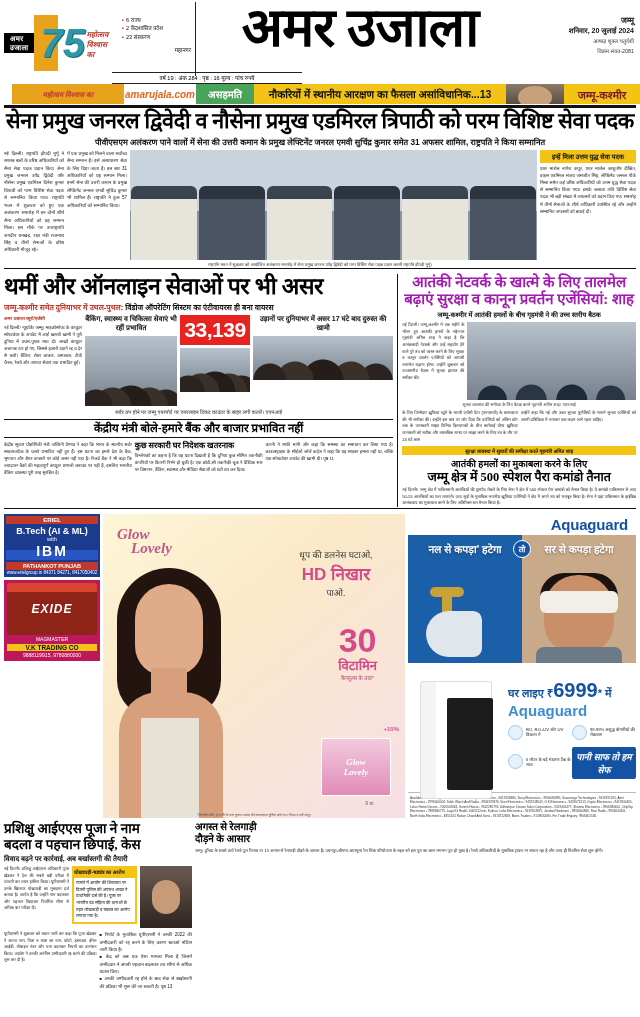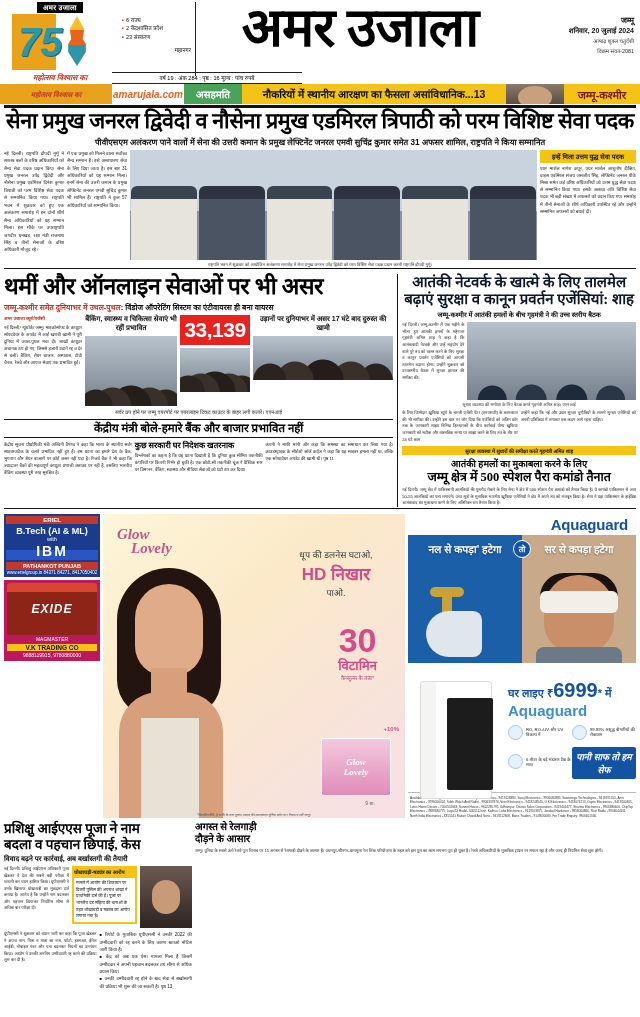--- a/index.html
+++ b/index.html
@@ -10,21 +10,21 @@
     position: relative;
   }
   .page { width: 640px; height: 1017px; position: relative; background:#fff; }
 
   
   .masthead { position: relative; height: 104px; padding: 2px 4px 0 4px; }
   .mast-row { display: flex; align-items: flex-start; height: 80px; }
 
   .logo75 {
     width: 112px; height: 82px; position: relative;
-    display: flex; flex-direction: column; align-items: center;
+    display: flex; flex-direction: row; align-items: center;
     flex: 0 0 112px;
   }
   .logo-brand {
     background: #000; color: #fff; font-size: 7px; font-weight: bold;
     padding: 1px 6px; letter-spacing: .3px; margin-bottom: 1px;
   }
   .logo-body {
     width: 96px; height: 56px; position: relative;
     background: linear-gradient(90deg,#e9a21c 0 46%, #fff 46% 100%);
     display: flex; align-items: center; justify-content: flex-start;
@@ -67,21 +67,21 @@
   .dateblock .date { font-size: 7px; font-weight: bold; color:#111; margin-top:1px;}
   .dateblock .line3, .dateblock .line4 { font-size: 5.4px; color:#333; margin-top:2px; }
 
   .issueline {
     font-size: 5.6px; text-align: center; border-top: 1px solid #222;
     border-bottom: 1px solid #222; margin: 0 118px 0 112px; padding: 1px 0;
     position: absolute; left: 0; right: 118px; top: 72px; width: 190px;
   }
 
   .mast-bottom {
-    position: absolute; left: 0; right: 0; bottom: 0; height: 20px;
+    position: absolute; left: 12px; right: 0; bottom: 0; height: 20px;
     display: flex; align-items: stretch;
   }
   .mb-logostrip { flex: 0 0 112px; background: #e9a21c; position: relative; }
   .mb-logostrip .tagline {
     position: absolute; inset: 0; display: flex; align-items: center; justify-content: center;
     font-size: 7px; color: #c0392b; font-weight: bold; font-style: italic;
   }
   .mb-site {
     flex: 0 0 72px; background: #fff; display: flex; align-items: center; justify-content: center;
     font-size: 10px; font-weight: bold; color: #e8641e; font-style: italic;
@@ -153,21 +153,21 @@
     font-family: "Liberation Serif", serif; font-size: 23px; font-weight: bold;
     line-height: 1.1; letter-spacing: -.4px; color: #000; text-align: left;
   }
   .kicker-red {
     font-size: 7.6px; font-weight: bold; color: #c0392b; margin-top: 3px;
   }
   .kicker-red span.blk { color: #111; }
 
   .pack-right h2 {
     font-family: "Liberation Serif", serif; font-size: 15px; font-weight: bold;
-    line-height: 1.12; color: #0f172a; text-align: center;
+    line-height: 1.12; color: #a21caf; text-align: center;
   }
   .pack-right .sub2 {
     font-size: 6.6px; font-weight: bold; text-align: center; margin-top: 3px; color:#111;
   }
 
   .ms-grid { display: flex; gap: 3px; margin-top: 3px; }
   .ms-c1 { flex: 0 0 78px; }
   .ms-c2 { flex: 0 0 92px; }
   .ms-c3 { flex: 0 0 70px; }
   .ms-c4 { flex: 1 1 auto; }

